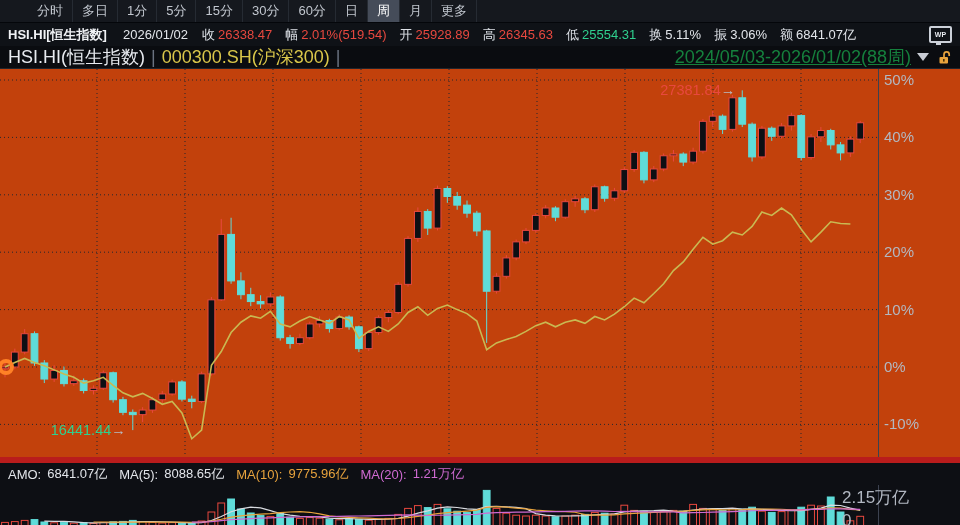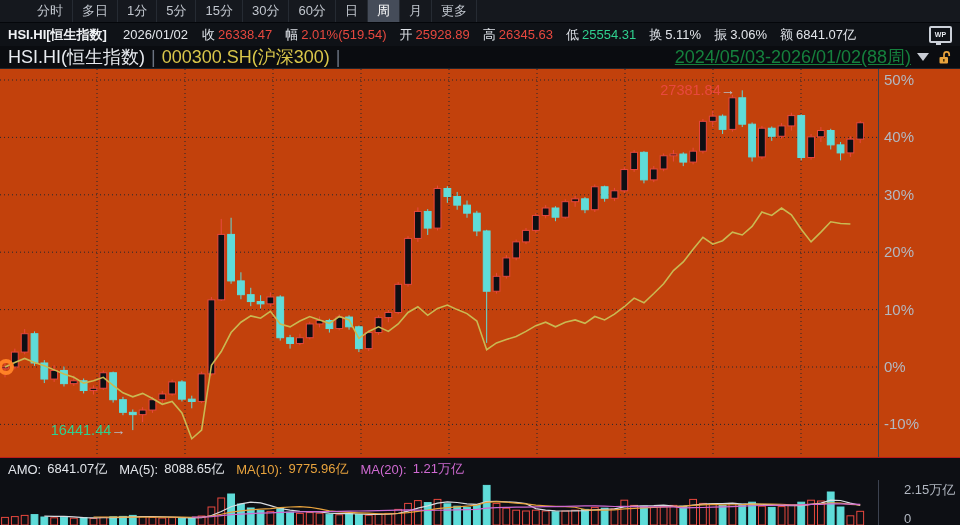--- a/index.html
+++ b/index.html
@@ -30,25 +30,25 @@
   .row3{display:flex;align-items:center;height:22px;background:#0a0c10;font-size:18px;padding:0 8px;
         border-bottom:1px solid #20242c;white-space:nowrap;}
   .leg-pri{color:#e8ebf0;} .pipe{color:#6a7280;margin:0 6px;} .leg-ovl{color:#d9c64a;}
   .row3 .right{margin-left:auto;display:flex;align-items:center;}
   .range{color:#15803d;text-decoration:underline;margin-right:6px;}
   .tri{width:0;height:0;border-left:6px solid transparent;border-right:6px solid transparent;
        border-top:8px solid #c8ccd4;margin-right:8px;}
   
   .chart{position:relative;width:960px;height:388px;background:#c2410c;}
   .amorow{display:flex;align-items:center;height:22px;font-size:13px;padding:0 8px;background:#0d0f14;
-          border-top:1px solid #b91c1c;white-space:nowrap;}
+          border-top:6px solid #b91c1c;white-space:nowrap;}
   .amorow span{margin-right:6px;}
   .ora{color:#e8a33d;} .mag{color:#cf6ad2;}
   .vol{position:relative;width:960px;height:48px;background:#0d0f14;}
-  .vlab{position:absolute;left:904px;font-size:13px;color:#b2b8c2;}
+  .vlab{position:absolute;left:842px;font-size:17px;color:#b2b8c2;}
   svg{display:block;}
 </style>
 </head>
 <body>
 
 <div class="app">
 
   <div class="row1">
     <div class="tabs" id="period-tabs">
         <div class="tab">分时</div>

